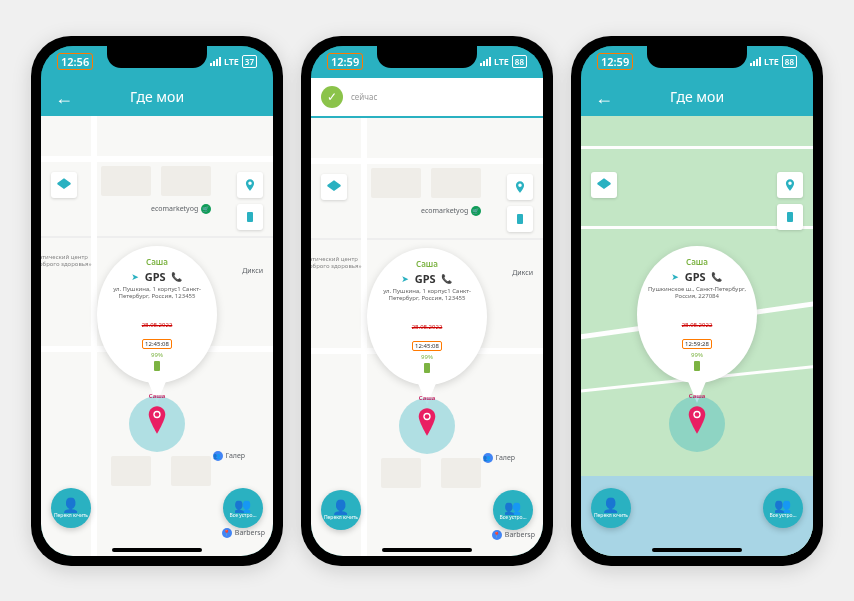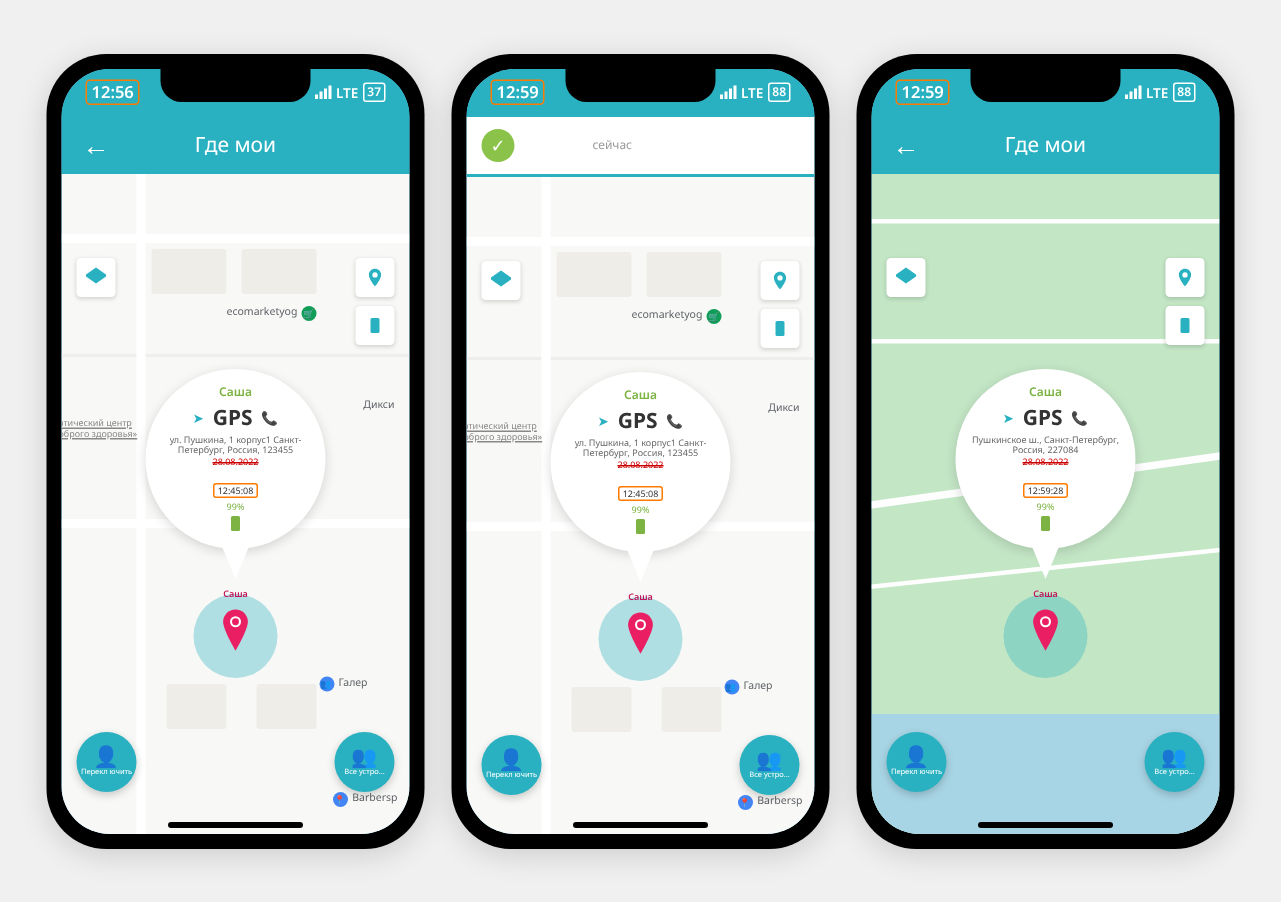--- a/index.html
+++ b/index.html
@@ -29,21 +29,21 @@
   transform: translateX(-50%);
   width: 100px;
   height: 22px;
   background: #000;
   border-radius: 0 0 14px 14px;
   z-index: 100;
 }
 .screen {
   width: 100%;
   height: 100%;
-  background: #7dd3fc;
+  background: #0f766e;
   border-radius: 32px;
   overflow: hidden;
   position: relative;
 }
 .status-bar {
   height: 32px;
   background: #2ab1c1;
   display: flex;
   justify-content: space-between;
   align-items: center;
@@ -94,21 +94,21 @@
   width: 22px; height: 22px;
   background: #8bc34a;
   border-radius: 50%;
   display: flex;
   align-items: center;
   justify-content: center;
   color: #fff;
   font-size: 12px;
 }
 .notif-text { flex: 1; font-size: 10px; font-weight: 600; color: #333; }
-.notif-time { font-size: 8px; color: #999; margin-left: 44px; }
+.notif-time { font-size: 8px; color: #999; }
 .map {
   position: relative;
   width: 100%;
   height: calc(100% - 70px);
   overflow: hidden;
 }
 .map-light { background: #f8f8f6; }
 .map-green { background: #c3e6c5; }
 .road {
   position: absolute;
@@ -174,23 +174,23 @@
   bottom: -20px;
   left: 50%;
   transform: translateX(-50%);
   width: 0; height: 0;
   border-left: 10px solid transparent;
   border-right: 10px solid transparent;
   border-top: 24px solid #fff;
 }
 .callout-name { color: #7cb342; font-size: 8px; font-weight: 600; }
 .callout-row { display: flex; justify-content: center; align-items: center; gap: 6px; margin: 2px 0; }
-.callout-gps { font-size: 14px; font-weight: 700; color: #333; }
+.callout-gps { font-size: 11px; font-weight: 700; color: #333; }
 .callout-tiny { font-size: 6px; color: #666; line-height: 1.2; }
-.callout-date { font-size: 6px; color: #c00; text-decoration: line-through; }
+.callout-date { font-size: 6px; color: #c00; text-decoration: line-through; margin-top: 21px; }
 .callout-time-box { border: 1px solid #ff7a00; border-radius: 2px; font-size: 6px; padding: 0 2px; display: inline-block; color: #333; }
 .callout-pct { font-size: 6px; color: #7cb342; }
 .small-batt { width: 6px; height: 10px; background: #7cb342; border-radius: 1px; margin: 2px auto; }
 .mini-icon { color: #2ab1c1; font-size: 9px; }
 .marker-pin {
   position: absolute;
   top: 290px;
   left: 50%;
   transform: translateX(-50%);
   width: 22px; height: 28px;
@@ -237,26 +237,25 @@
   bottom: 4px;
   left: 50%;
   transform: translateX(-50%);
   width: 90px; height: 4px;
   background: #000;
   border-radius: 2px;
 }
 .side-text {
   position: absolute;
   left: -2px;
-  top: 163px;
+  top: 138px;
   font-size: 6px;
   color: #888;
   line-height: 1.2;
   width: 60px;
-  text-decoration: underline;
 }
 </style>
 </head>
 <body>
 
 <div class="phone">
   <div class="notch"></div>
   <div class="screen">
     <div class="status-bar">
       <span class="time-box">12:56</span>

